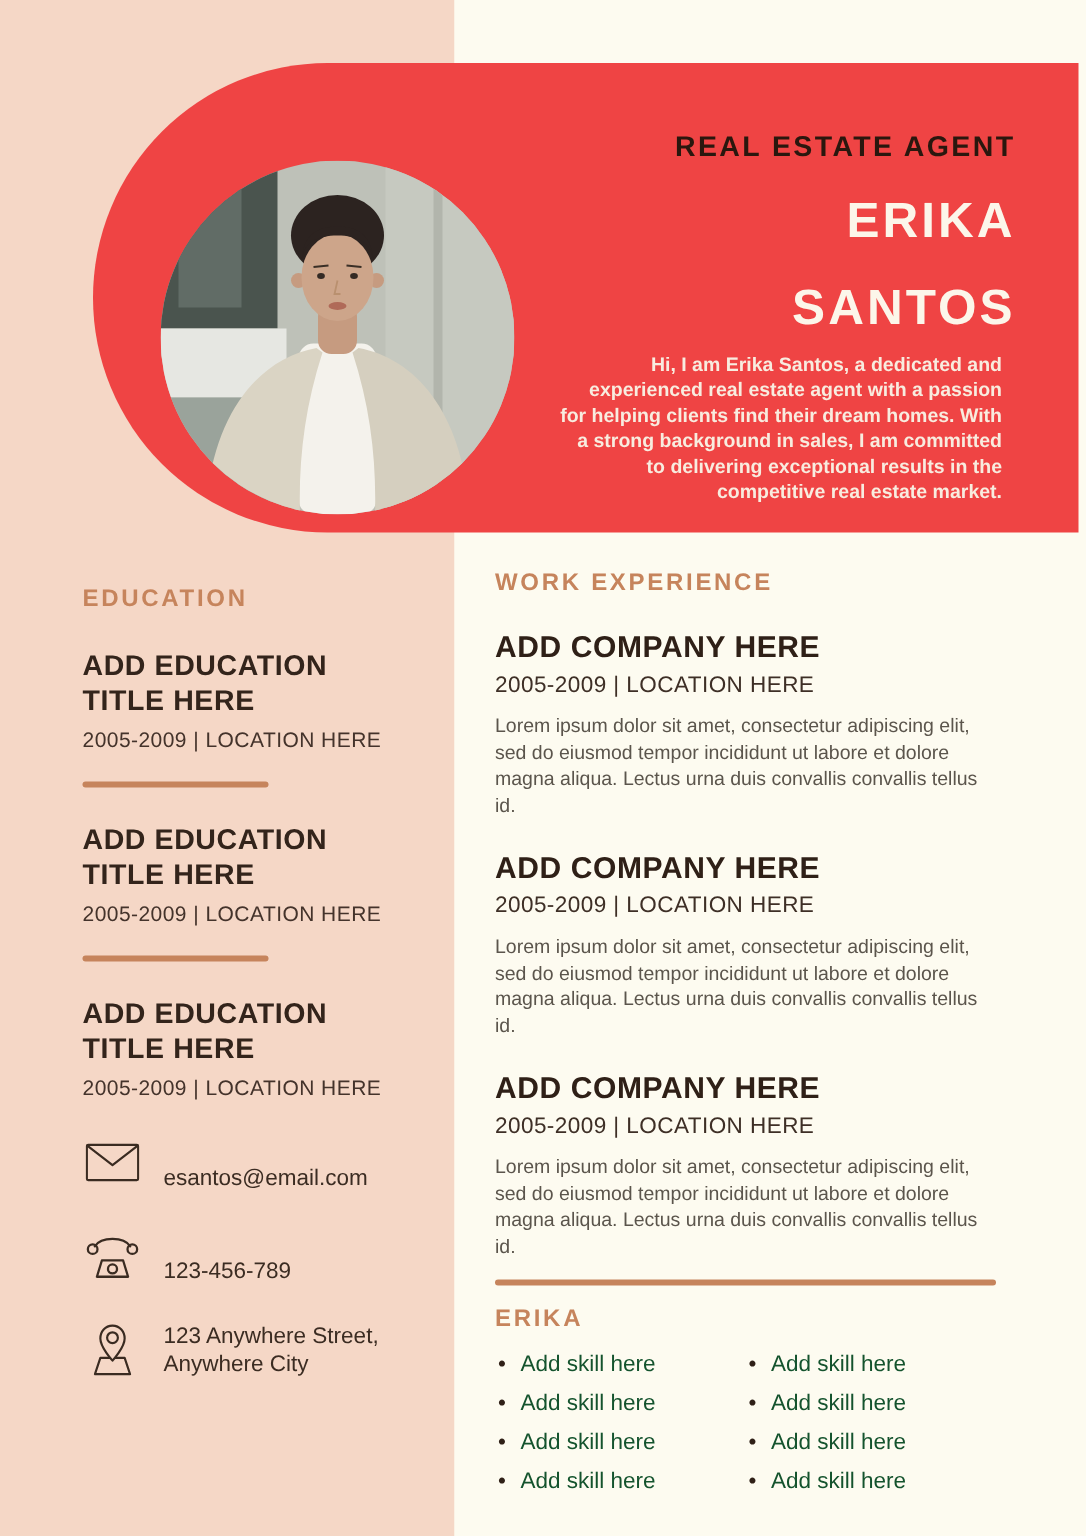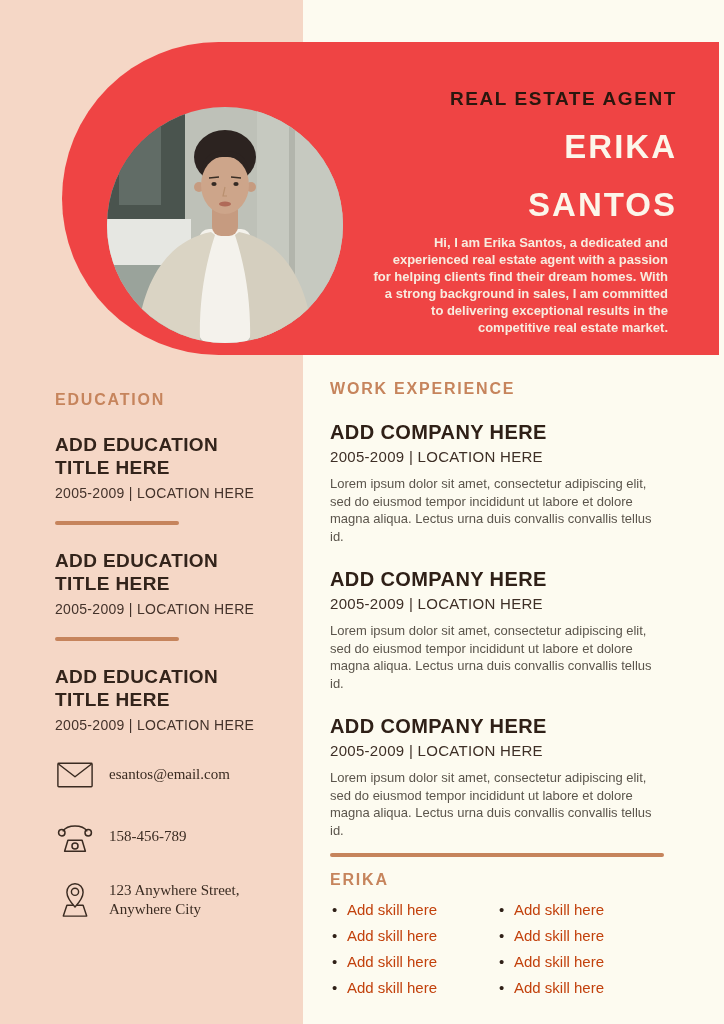--- a/index.html
+++ b/index.html
@@ -35,38 +35,38 @@
   .rule-small { width:124px; height:4px; background:#C6845C; border-radius:2px; margin:20px 0; }
   .rule-wide  { width:100%;  height:4px; background:#C6845C; border-radius:2px; }
 
   
   .sidebar { position:absolute; left:55px; top:391px; width:235px; z-index:3; }
   .edu-entry .edu-title { margin-top:24px; width:200px; font-size:19px; line-height:23px;
                           font-weight:800; letter-spacing:.4px; color:#33241B; }
   .meta { margin-top:6px; font-size:14px; letter-spacing:.3px; color:#44332B; }
   .contact-heading { margin-top:56px; }
   .contact-list { margin-top:18px; }
-  .contact-item { display:flex; align-items:flex-start; margin-top:22px; min-height:40px;font-family:Liberation Serif, serif; }
+  .contact-item { display:flex; align-items:flex-end; margin-top:22px; min-height:40px; }
   .contact-icon { width:40px; flex:0 0 40px; display:flex; justify-content:center; align-items:center; height:40px; }
   .contact-text { margin-left:14px; font-size:15px; line-height:19px; color:#3B2C22;
                   padding-top:10px; max-width:165px; }
   .contact-item.two-line .contact-text { padding-top:2px; }
   svg.cicon { stroke:#3A2B21; fill:none; stroke-width:1.6; stroke-linejoin:round; stroke-linecap:round; }
 
   
   .main { position:absolute; left:330px; top:380px; width:334px; z-index:3; }
   .work-entry .company { margin-top:23px; font-size:20px; font-weight:800;
                          letter-spacing:.4px; color:#2F2017; }
   .work-entry .meta { margin-top:4px; font-size:15px; color:#3E2F26; }
   .work-entry .desc { margin-top:10px; font-size:13px; line-height:17.5px; color:#5B554C; }
   .skills-rule-top { margin-top:14px; }
   .skills-heading { margin-top:14px; }
   .skills-cols { display:flex; margin-top:8px; }
   .skills-col { width:167px; list-style:none; }
-  .skills-col li { position:relative; padding-left:17px; font-size:15px; line-height:26px; color:#c2410c; }
+  .skills-col li { position:relative; padding-left:17px; font-size:15px; line-height:26px; color:#14532d; }
   .skills-col li::before { content:"•"; position:absolute; left:2px; color:#2F2017; }
 </style>
 </head>
 <body>
 
 <div class="bg-left"></div>
 <div class="bg-right"></div>
 
 <div class="hero">
   <div class="photo">
@@ -139,21 +139,21 @@
     <div class="contact-item">
       <span class="contact-icon">
         <svg class="cicon" viewBox="0 0 40 36" width="38" height="34">
           <path d="M9,33 L31,33 L27.5,21.5 L12.5,21.5 Z"></path>
           <circle cx="20" cy="27.5" r="3.2"></circle>
           <path d="M7.5,11.5 C12,4.5 28,4.5 32.5,11.5"></path>
           <circle cx="6" cy="13.5" r="3.4"></circle>
           <circle cx="34" cy="13.5" r="3.4"></circle>
         </svg>
       </span>
-      <span class="contact-text">158-456-789</span>
+      <span class="contact-text">123-456-789</span>
     </div>
 
     <div class="contact-item two-line">
       <span class="contact-icon">
         <svg class="cicon" viewBox="0 0 40 42" width="36" height="38">
           <path d="M7,40 L33,40 L29,28 L11,28 Z"></path>
           <path d="M20,4 C14.5,4 11,8.5 11,13.5 C11,20 20,30 20,30 C20,30 29,20 29,13.5 C29,8.5 25.5,4 20,4 Z" fill="#F5D7C6"></path>
           <circle cx="20" cy="13" r="4"></circle>
         </svg>
       </span>

